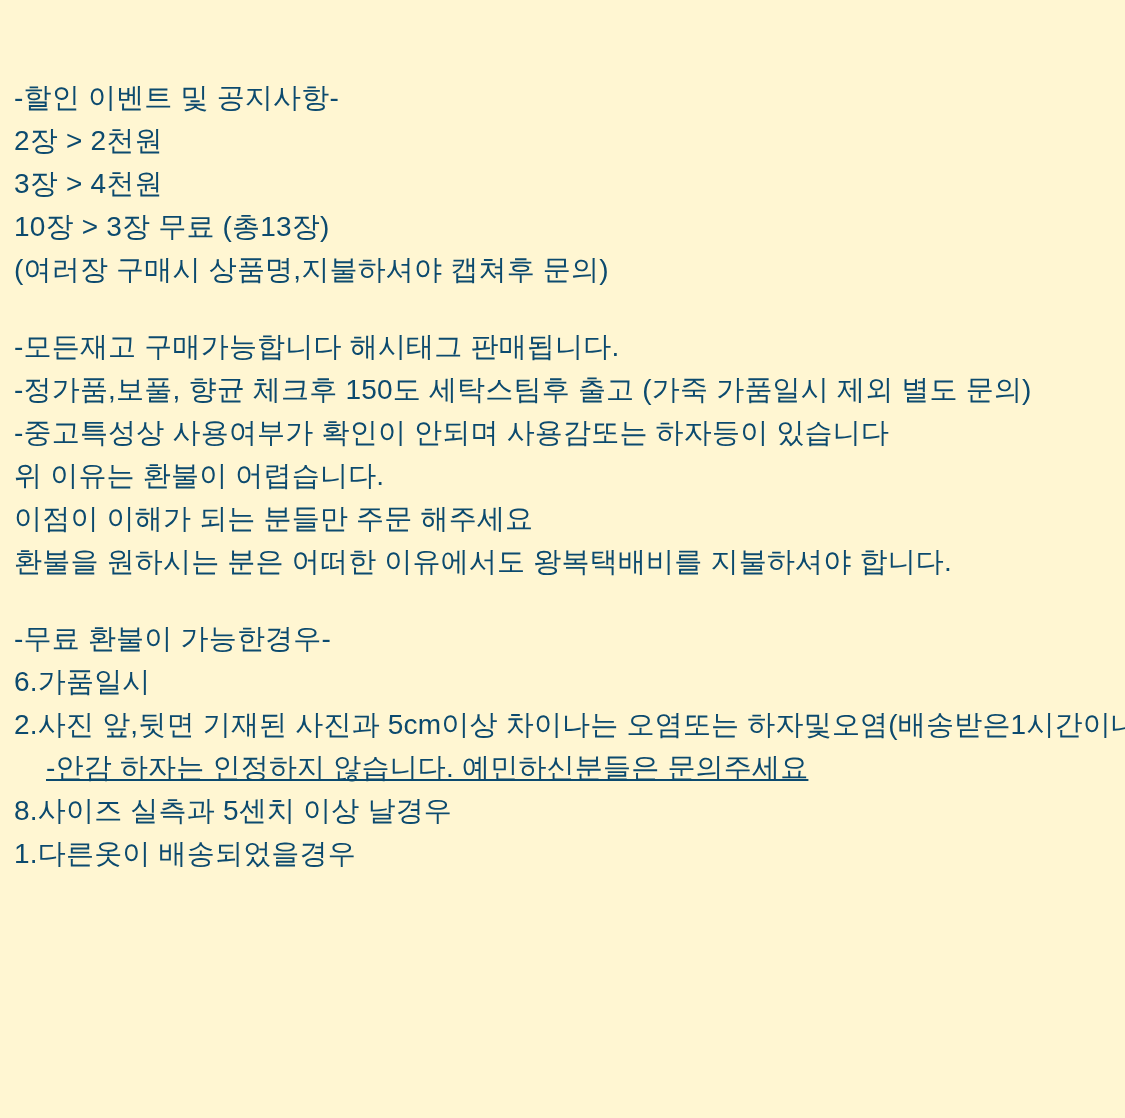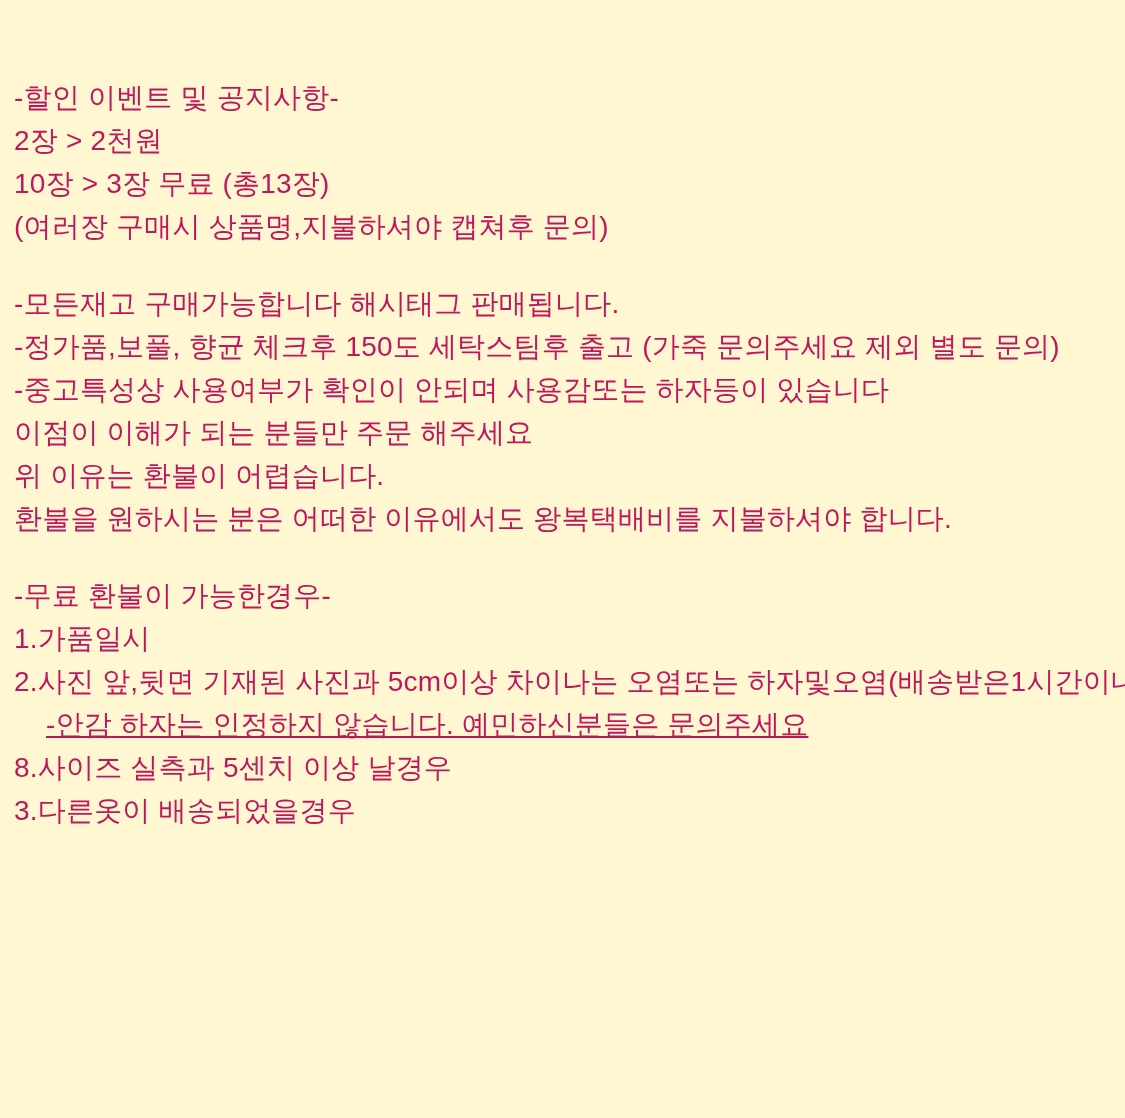--- a/index.html
+++ b/index.html
@@ -11,21 +11,21 @@
     height: 1118px;
     background: #FFF6D2;
     overflow: hidden;
     font-family: "Liberation Sans", "DejaVu Sans", sans-serif;
   }
   .doc {
     box-sizing: border-box;
     width: 945px;
     height: 1118px;
     padding: 76px 14px 0 14px;
-    color: #be185d;
+    color: #0c4a6e;
   }
   .line {
     margin: 0;
     font-size: 28px;
     line-height: 43px;
     font-weight: 400;
     letter-spacing: 0.2px;
     white-space: pre;
   }
   .section-gap {
@@ -36,34 +36,35 @@
     text-decoration: underline;
   }
 </style>
 </head>
 <body>
 
 <div class="doc">
 
   <p class="line">-할인 이벤트 및 공지사항-</p>
   <p class="line">2장 &gt; 2천원</p>
+  <p class="line">3장 &gt; 4천원</p>
   <p class="line">10장 &gt; 3장 무료 (총13장)</p>
   <p class="line">(여러장 구매시 상품명,지불하셔야 캡쳐후 문의)</p>
 
   <div class="section-gap"></div>
 
   <p class="line">-모든재고 구매가능합니다 해시태그 판매됩니다.</p>
-  <p class="line">-정가품,보풀, 향균 체크후 150도 세탁스팀후 출고 (가죽 문의주세요 제외 별도 문의)</p>
+  <p class="line">-정가품,보풀, 향균 체크후 150도 세탁스팀후 출고 (가죽 가품일시 제외 별도 문의)</p>
   <p class="line">-중고특성상 사용여부가 확인이 안되며 사용감또는 하자등이 있습니다</p>
+  <p class="line">위 이유는 환불이 어렵습니다.</p>
   <p class="line">이점이 이해가 되는 분들만 주문 해주세요</p>
-  <p class="line">위 이유는 환불이 어렵습니다.</p>
   <p class="line">환불을 원하시는 분은 어떠한 이유에서도 왕복택배비를 지불하셔야 합니다.</p>
 
   <div class="section-gap"></div>
 
   <p class="line">-무료 환불이 가능한경우-</p>
-  <p class="line">1.가품일시</p>
+  <p class="line">6.가품일시</p>
   <p class="line">2.사진 앞,뒷면 기재된 사진과 5cm이상 차이나는 오염또는 하자및오염(배송받은1시간이내 문의)</p>
   <p class="line indented">-안감 하자는 인정하지 않습니다. 예민하신분들은 문의주세요</p>
   <p class="line">8.사이즈 실측과 5센치 이상 날경우</p>
-  <p class="line">3.다른옷이 배송되었을경우</p>
+  <p class="line">1.다른옷이 배송되었을경우</p>
 
 </div>
 
 </body></html>

